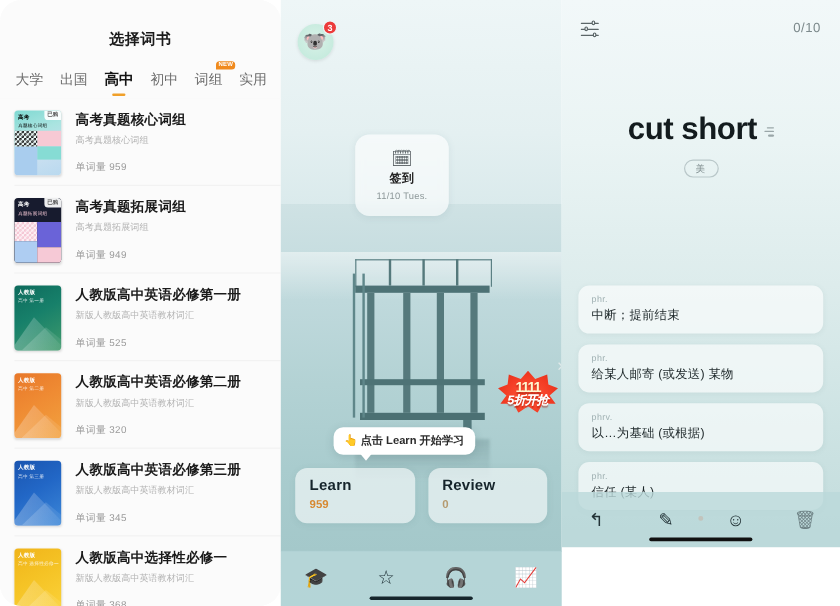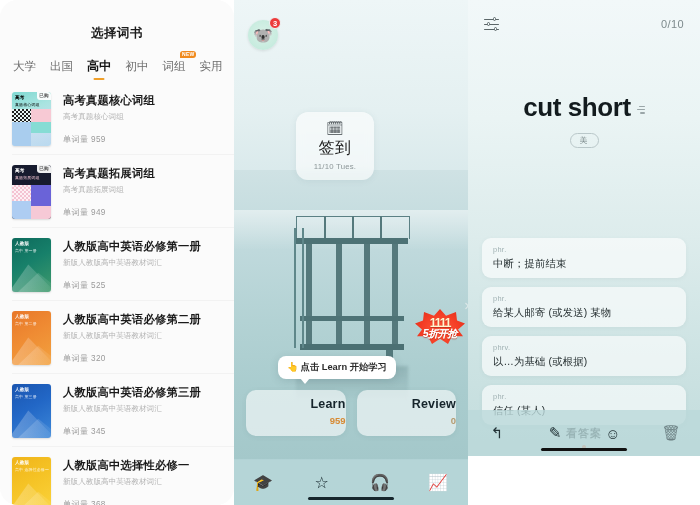--- a/index.html
+++ b/index.html
@@ -159,21 +159,21 @@
     padding:0 2px;box-sizing:border-box;
   }
 
   .checkin{
     position:absolute;left:62px;top:112px;width:78px;height:68px;border-radius:12px;
     background:rgba(255,255,255,.62);backdrop-filter:blur(4px);
     display:flex;flex-direction:column;align-items:center;justify-content:center;gap:3px;
     box-shadow:0 1px 6px rgba(90,120,130,.10);
   }
   .checkin .cal{font-size:14px;line-height:14px;color:#3c4448;}
-  .checkin .ctxt{font-size:16px;color:#222;font-weight:400;letter-spacing:.4px;}
+  .checkin .ctxt{font-size:10px;color:#222;font-weight:700;letter-spacing:.4px;}
   .checkin .cdate{font-size:7.8px;color:#8c9698;letter-spacing:.2px;}
 
   .promo{
     position:absolute;left:181px;top:309px;width:50px;height:38px;
   }
   .promo-star{
     position:absolute;inset:0;
     background:radial-gradient(ellipse at 50% 55%,#ff5a3c 0%,#f33c24 55%,#d92a16 100%);
     clip-path:polygon(50% 0%,62% 18%,82% 8%,84% 30%,100% 38%,86% 54%,96% 72%,74% 72%,
                       66% 92%,50% 78%,34% 92%,26% 72%,4% 72%,14% 54%,0% 38%,16% 30%,18% 8%,38% 18%);
@@ -199,21 +199,21 @@
     padding:5px 9px;font-size:9.3px;color:#2b2b2b;white-space:nowrap;
     box-shadow:0 2px 8px rgba(60,90,95,.18);font-weight:600;
   }
   .tooltip::after{
     content:"";position:absolute;left:22px;bottom:-5px;width:0;height:0;
     border-left:5px solid transparent;border-right:5px solid transparent;
     border-top:6px solid #fff;
   }
   .tooltip .hand{margin-right:2px;}
 
-  .actions{position:absolute;left:12px;right:12px;top:390px;display:flex;gap:11px;text-align:right;}
+  .actions{position:absolute;left:12px;right:12px;top:390px;display:flex;gap:11px;}
   .act{
     flex:1;height:46px;border-radius:10px;background:rgba(255,255,255,.58);
     padding:7px 0 0 12px;box-sizing:border-box;
     box-shadow:0 1px 5px rgba(80,115,120,.10);
   }
   .act .alabel{font-size:12.5px;font-weight:700;color:#15242b;letter-spacing:.2px;}
   .act .anum{font-size:9.5px;color:#d78a33;margin-top:4px;font-weight:600;}
   .act .anum.zero{color:#b59a6f;}
 
   .tabbar{
@@ -500,21 +500,20 @@
           <div class="pos">phrv.</div>
           <div class="mean">以…为基础 (或根据)</div>
         </div>
         <div class="opt">
           <div class="pos">phr.</div>
           <div class="mean">信任 (某人)</div>
         </div>
       </div>
 
     <div class="showans">
-      <div class="sa">看答案</div>
       <div class="dot"></div>
     </div>
 
     <div class="p3-tabbar" id="p3tabs">
         <div class="tb">↰</div>
         <div class="tb">✎</div>
         <div class="tb">☺</div>
         <div class="tb dim">🗑</div>
       </div>
     <div class="homebar"></div>

